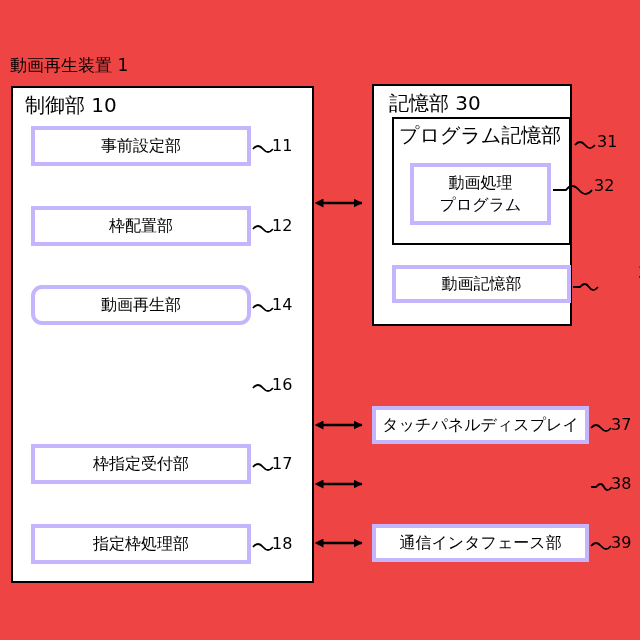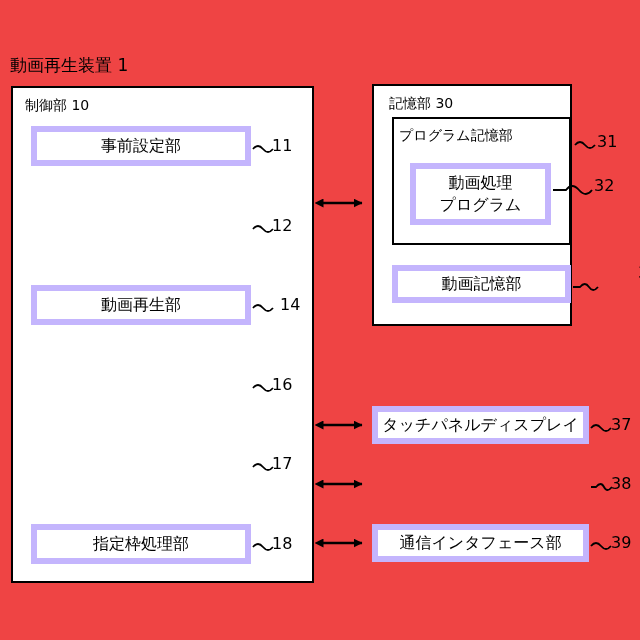--- a/index.html
+++ b/index.html
@@ -26,27 +26,27 @@
     font-weight: 500;
   }
   .group-box {
     position: absolute;
     border: 2px solid #000000;
     background: #ffffff;
     box-sizing: border-box;
   }
   .group-label {
     position: absolute;
-    font-size: 14px;
+    font-size: 20px;
     line-height: 20px;
     white-space: nowrap;
   }
   .unit-box {
     position: absolute;
-    border: 6px solid #c4b5fd;
+    border: 4px solid #c4b5fd;
     background: #ffffff;
     box-sizing: border-box;
     display: flex;
     align-items: center;
     justify-content: center;
     text-align: center;
   }
   .unit-box .unit-text {
     font-size: 16px;
     line-height: 20px;
@@ -79,29 +79,35 @@
   <div class="fig-title">動画再生装置 1</div>
 
   <div class="group-box" style="left:11px; top:86px; width:303px; height:497px;"></div>
   <div class="group-label" style="left:25px; top:95px;">制御部 10</div>
 
   <div class="unit-box" style="left:31px; top:126px; width:220px; height:40px;">
     <span class="unit-text">事前設定部</span>
   </div>
   <div class="ref-num" style="left:272px; top:137px;">11</div>
 
+  <div class="unit-box" style="left:31px; top:206px; width:220px; height:40px;">
+    <span class="unit-text">枠配置部</span>
+  </div>
   <div class="ref-num" style="left:272px; top:217px;">12</div>
 
-  <div class="unit-box" style="left:31px; top:285px; width:220px; height:40px;">
+  <div class="unit-box" style="left:31px; top:285px; width:220px; height:40px;border-radius:11px;">
     <span class="unit-text">動画再生部</span>
   </div>
-  <div class="ref-num" style="left:272px; top:296px;margin-left:8px;">14</div>
+  <div class="ref-num" style="left:272px; top:296px;">14</div>
 
   <div class="ref-num" style="left:272px; top:376px;">16</div>
 
+  <div class="unit-box" style="left:31px; top:444px; width:220px; height:40px;">
+    <span class="unit-text">枠指定受付部</span>
+  </div>
   <div class="ref-num" style="left:272px; top:455px;">17</div>
 
   <div class="unit-box" style="left:31px; top:524px; width:220px; height:40px;">
     <span class="unit-text">指定枠処理部</span>
   </div>
   <div class="ref-num" style="left:272px; top:535px;">18</div>
 
   <div class="group-box" style="left:372px; top:84px; width:200px; height:242px;"></div>
   <div class="group-label" style="left:389px; top:93px;">記憶部 30</div>
 

